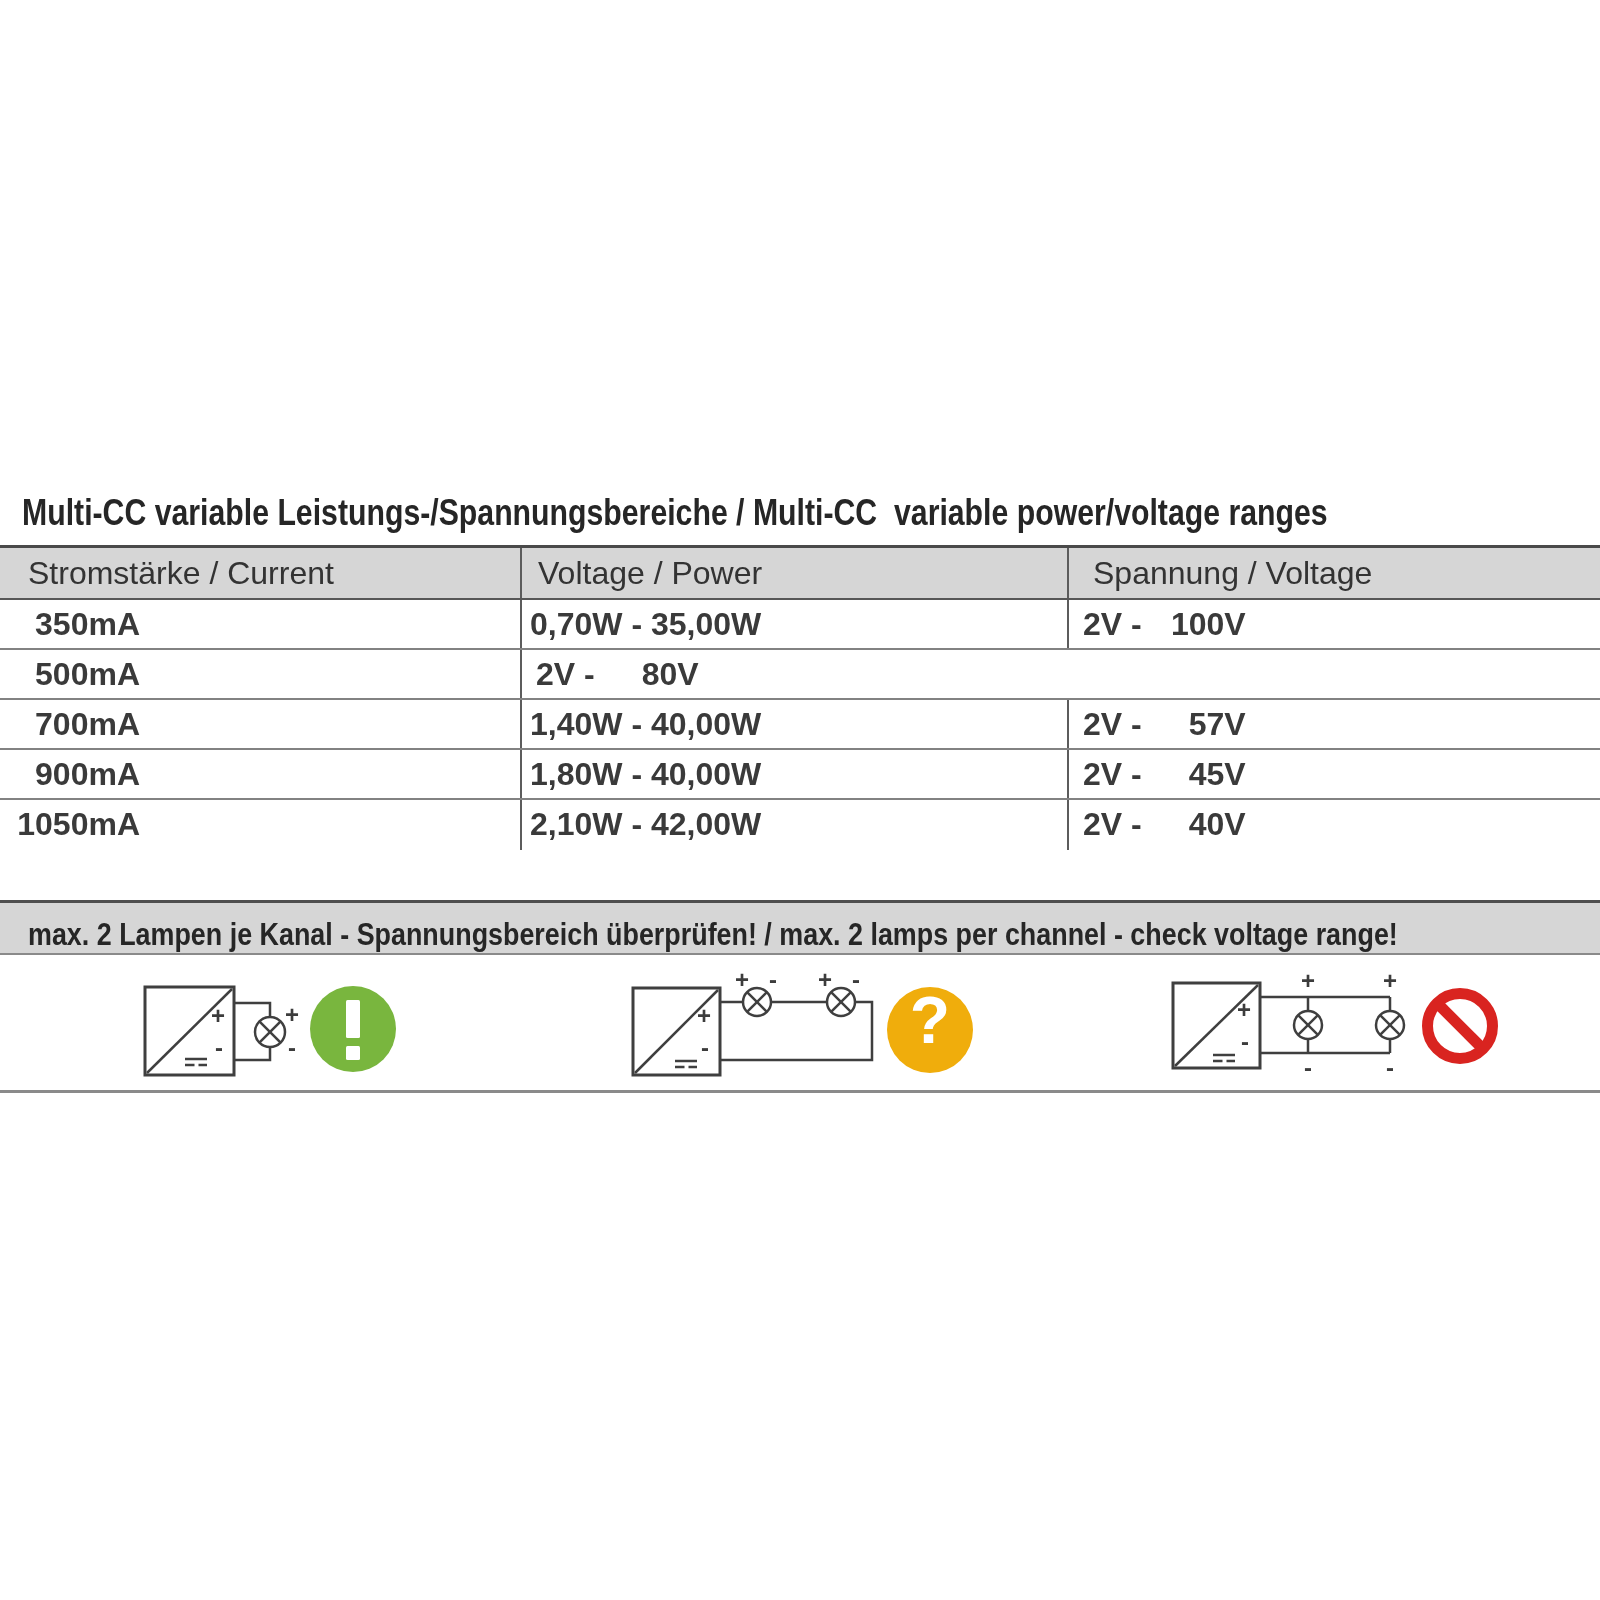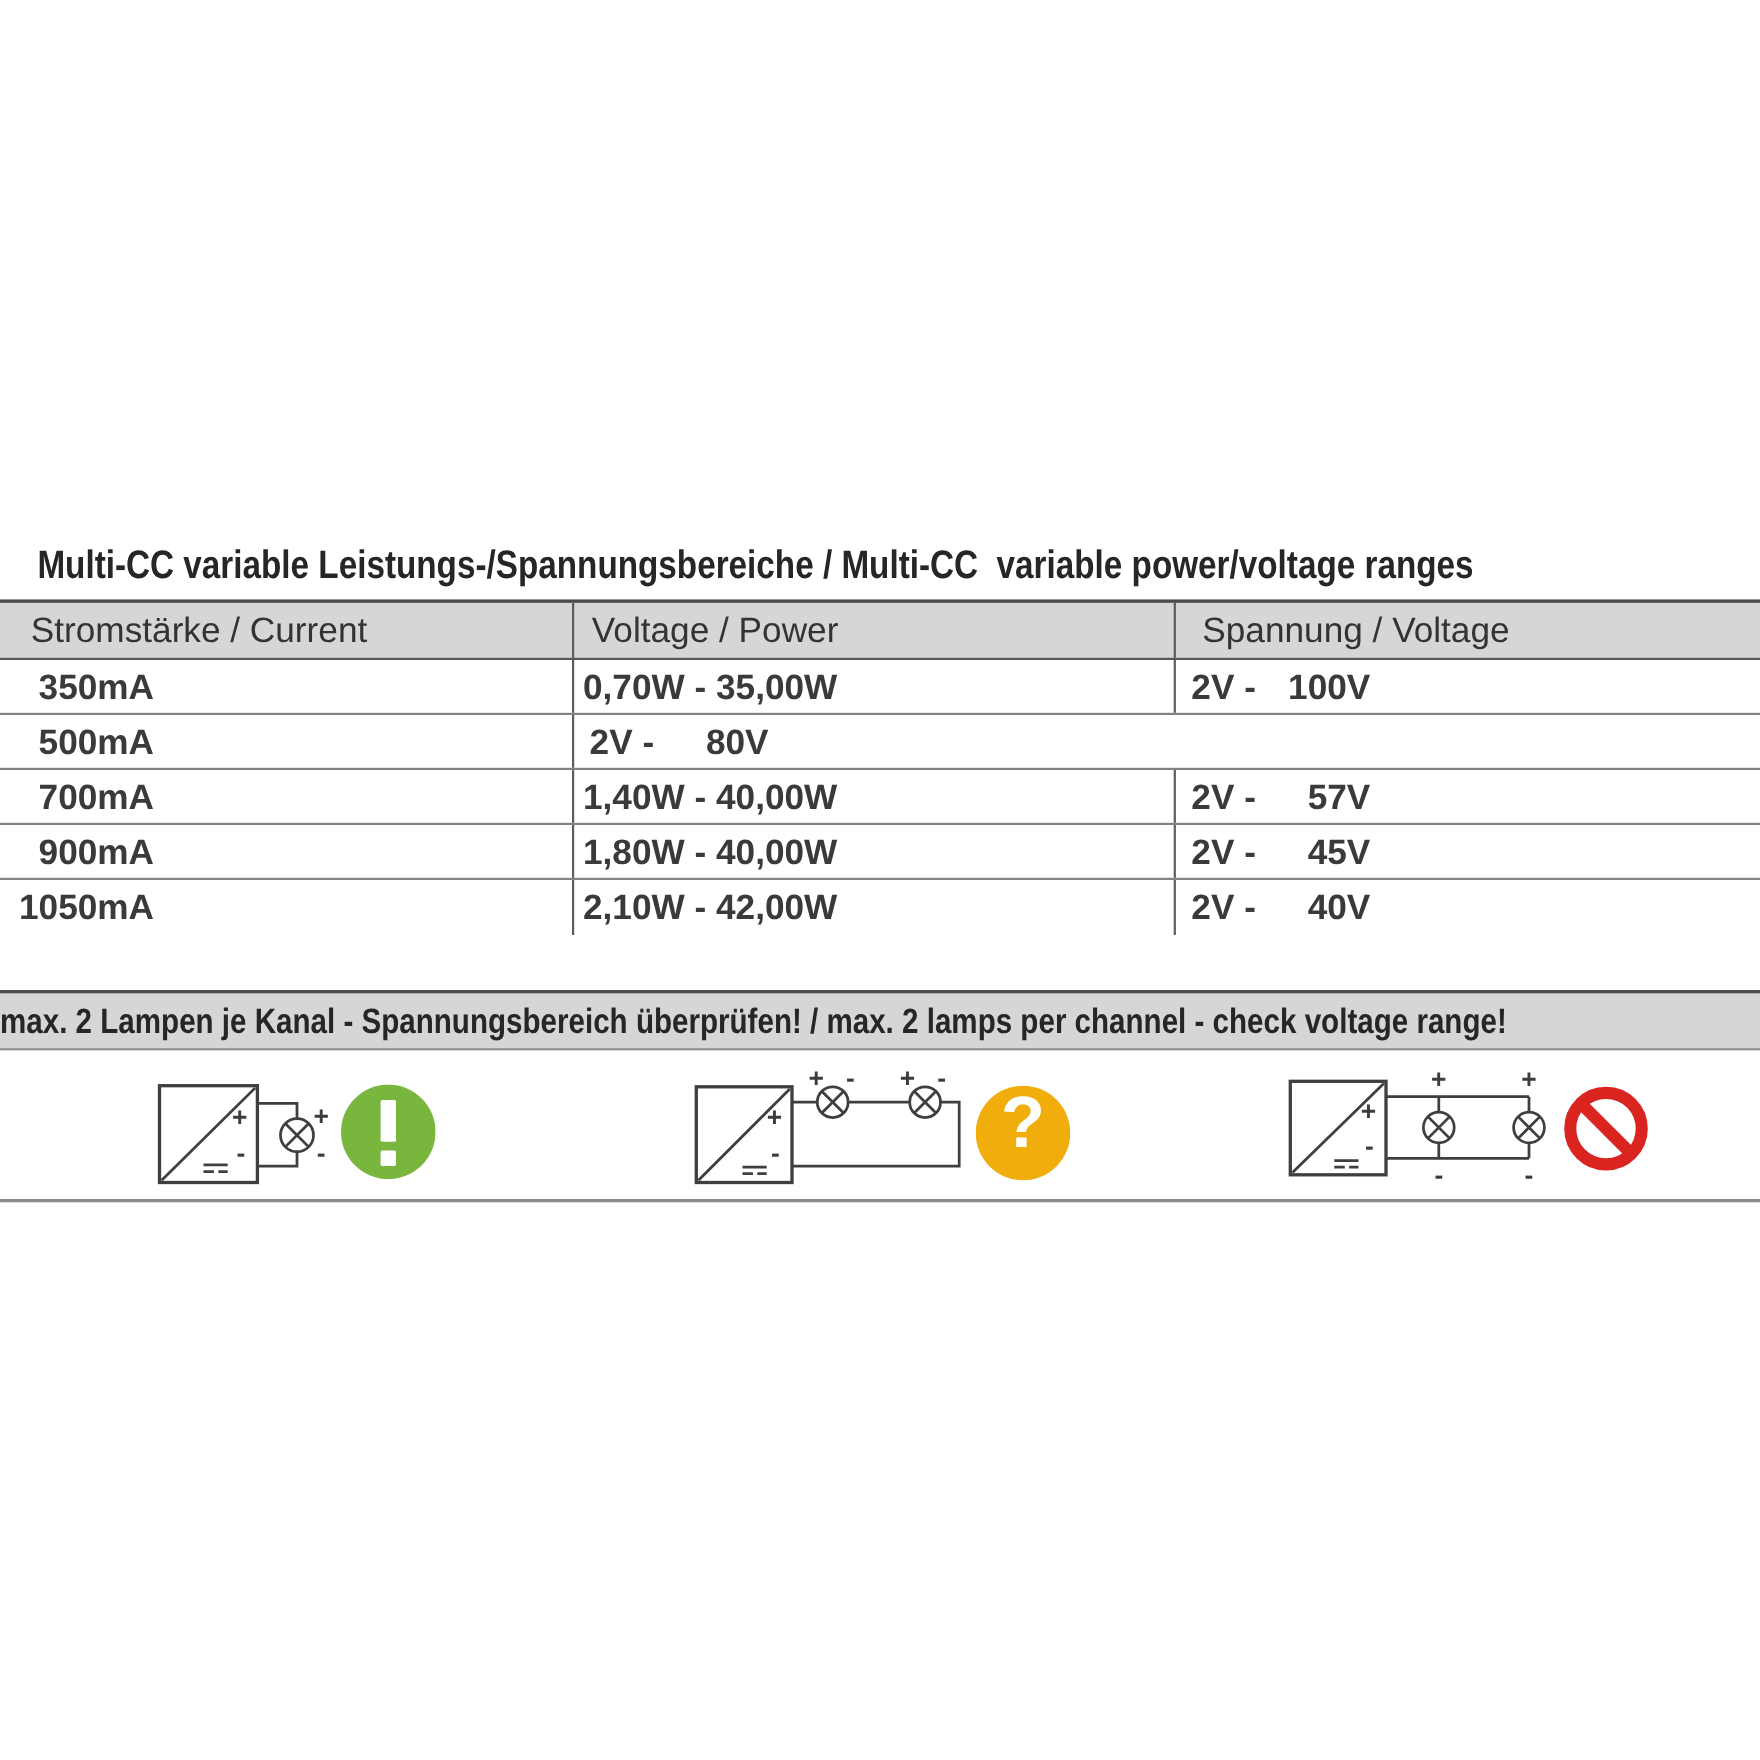--- a/index.html
+++ b/index.html
@@ -1,39 +1,39 @@
 <!DOCTYPE html>
 <html><head>
 <meta charset="utf-8">
 <style>
   html,body{margin:0;padding:0;background:#ffffff;}
   .page{position:relative;width:1600px;height:1600px;background:#ffffff;overflow:hidden;
         font-family:"Liberation Sans","DejaVu Sans",sans-serif;color:#333;}
   .condensed{display:inline-block;transform:scaleX(0.84);transform-origin:0 50%;white-space:pre;}
   .title{position:absolute;left:22px;top:490px;width:1578px;height:46px;line-height:46px;
-         font-size:36px;font-weight:bold;color:#262626;white-space:nowrap;text-align:center;}
+         font-size:36px;font-weight:bold;color:#262626;white-space:nowrap;}
   .table{position:absolute;left:0;top:545px;width:1600px;}
   .thead{display:flex;height:55px;box-sizing:border-box;background:#d6d6d6;
          border-top:3px solid #4a4a4a;border-bottom:2px solid #575757;}
   .thead .cell{line-height:50px;font-size:32px;color:#333;}
   .row{display:flex;height:50px;box-sizing:border-box;border-bottom:2px solid #828282;background:#fff;}
   .row:last-child{border-bottom:none;}
   .row .cell{line-height:48px;font-size:32px;color:#3a3a3a;font-weight:bold;}
   .cell{box-sizing:border-box;overflow:hidden;white-space:pre;}
   .c1{width:520px;padding-left:16px;}
   .c2{width:547px;border-left:2px solid #5c5c5c;padding-left:8px;}
   .c3{width:533px;border-left:2px solid #5c5c5c;padding-left:14px;}
   .thead .c1{padding-left:28px;}
   .thead .c2{padding-left:16px;}
   .thead .c3{padding-left:24px;}
   .cur{display:inline-block;width:124px;text-align:right;}
   .vmax{display:inline-block;width:104px;text-align:right;}
   .banner{position:absolute;left:0;top:900px;width:1600px;height:55px;box-sizing:border-box;
           background:#d6d6d6;border-top:3px solid #4f4f4f;border-bottom:2px solid #8a8a8a;
-          display:flex;align-items:center;padding-left:0;}
+          display:flex;align-items:flex-end;padding-left:28px;}
   .banner span{font-size:32px;font-weight:bold;color:#262626;}
   .diagrams{position:absolute;left:0;top:955px;width:1600px;height:135px;background:#fff;}
   .diag,.icon{position:absolute;}
   .bottom-rule{position:absolute;left:0;top:1090px;width:1600px;height:3px;background:#8a8a8a;}
   svg text{font-family:"Liberation Sans","DejaVu Sans",sans-serif;}
   .pm{font-size:24px;font-weight:bold;fill:#3c3c3c;}
 </style>
 </head>
 <body>
 

